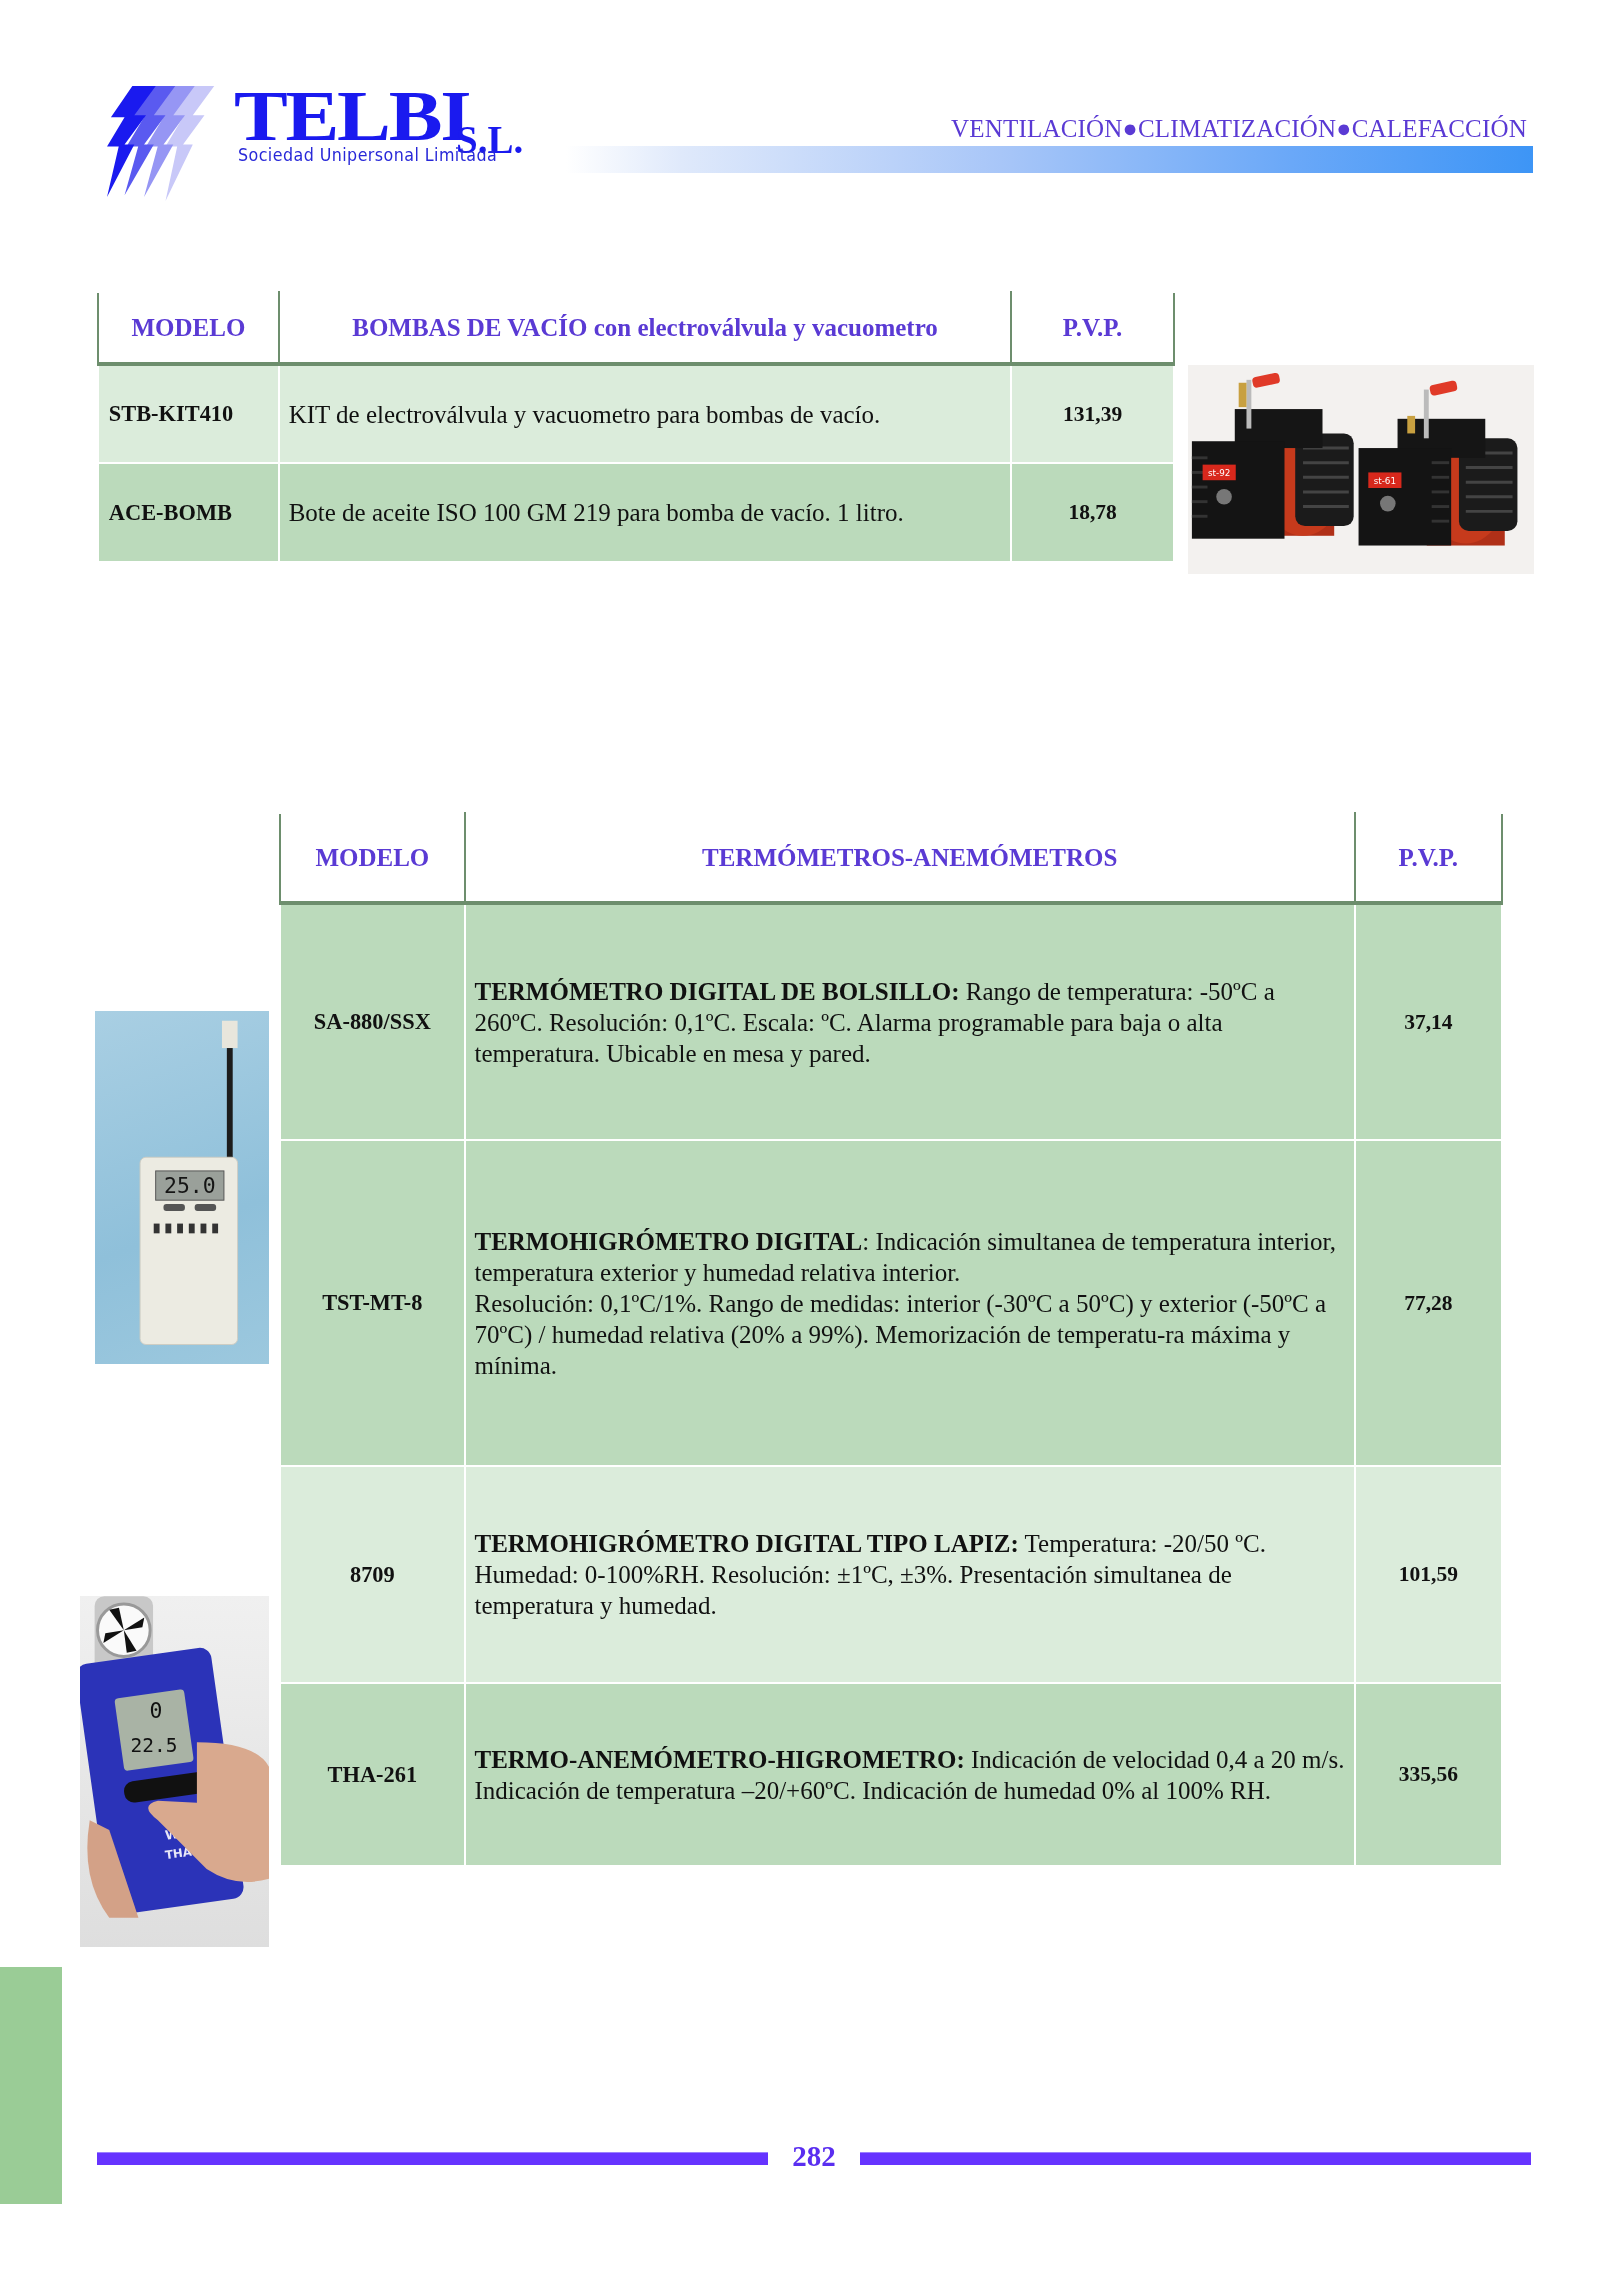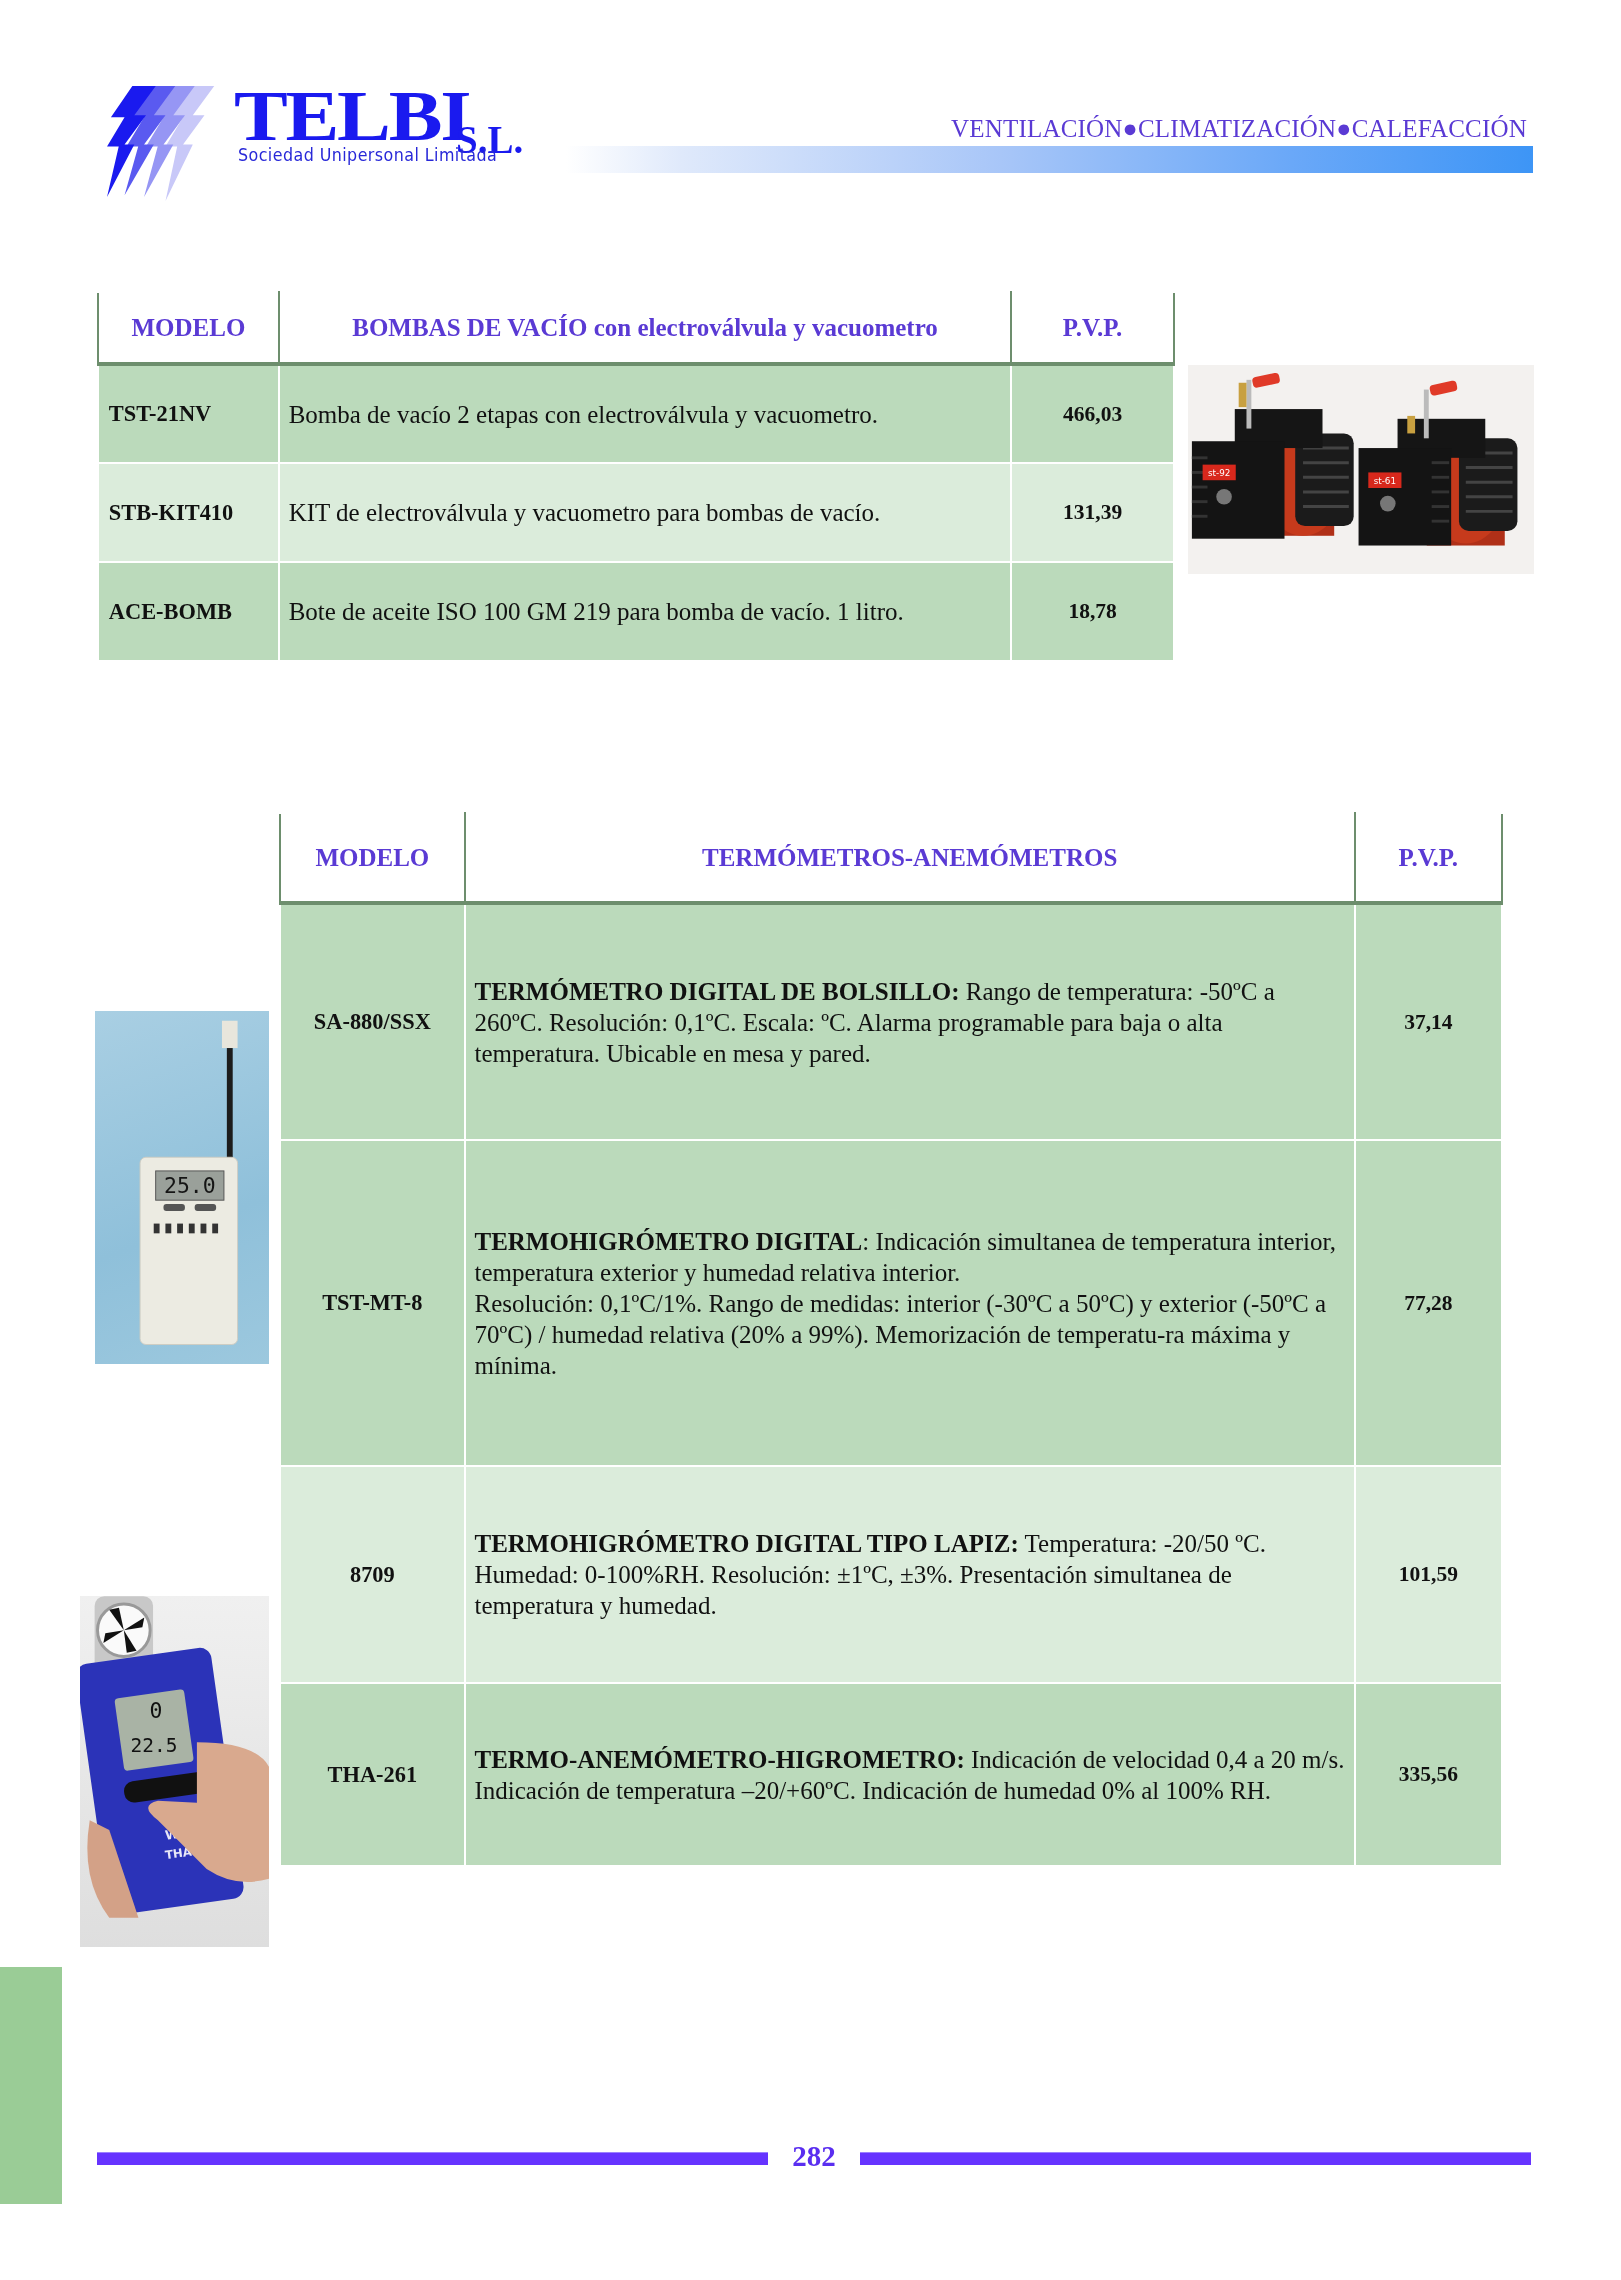--- a/index.html
+++ b/index.html
@@ -84,25 +84,20 @@
   <colgroup>
       <col style="width:180px">
       <col style="width:729px">
       <col style="width:162px">
     </colgroup>
   <tbody>
       <tr class="head">
     <td>MODELO</td>
     <td>BOMBAS DE VACÍO con electroválvula y vacuometro</td>
     <td>P.V.P.</td>
-  </tr>
-  <tr class="row dark">
-    <td class="model">TST-21NV</td>
-    <td class="desc">Bomba de vacío 2 etapas con electroválvula y vacuometro.</td>
-    <td class="price">466,03</td>
   </tr>
   <tr class="row light">
     <td class="model">STB-KIT410</td>
     <td class="desc">KIT de electroválvula y vacuometro para bombas de vacío.</td>
     <td class="price">131,39</td>
   </tr>
   <tr class="row dark">
     <td class="model">ACE-BOMB</td>
     <td class="desc">Bote de aceite ISO 100 GM 219 para bomba de vacío. 1 litro.</td>
     <td class="price">18,78</td>

